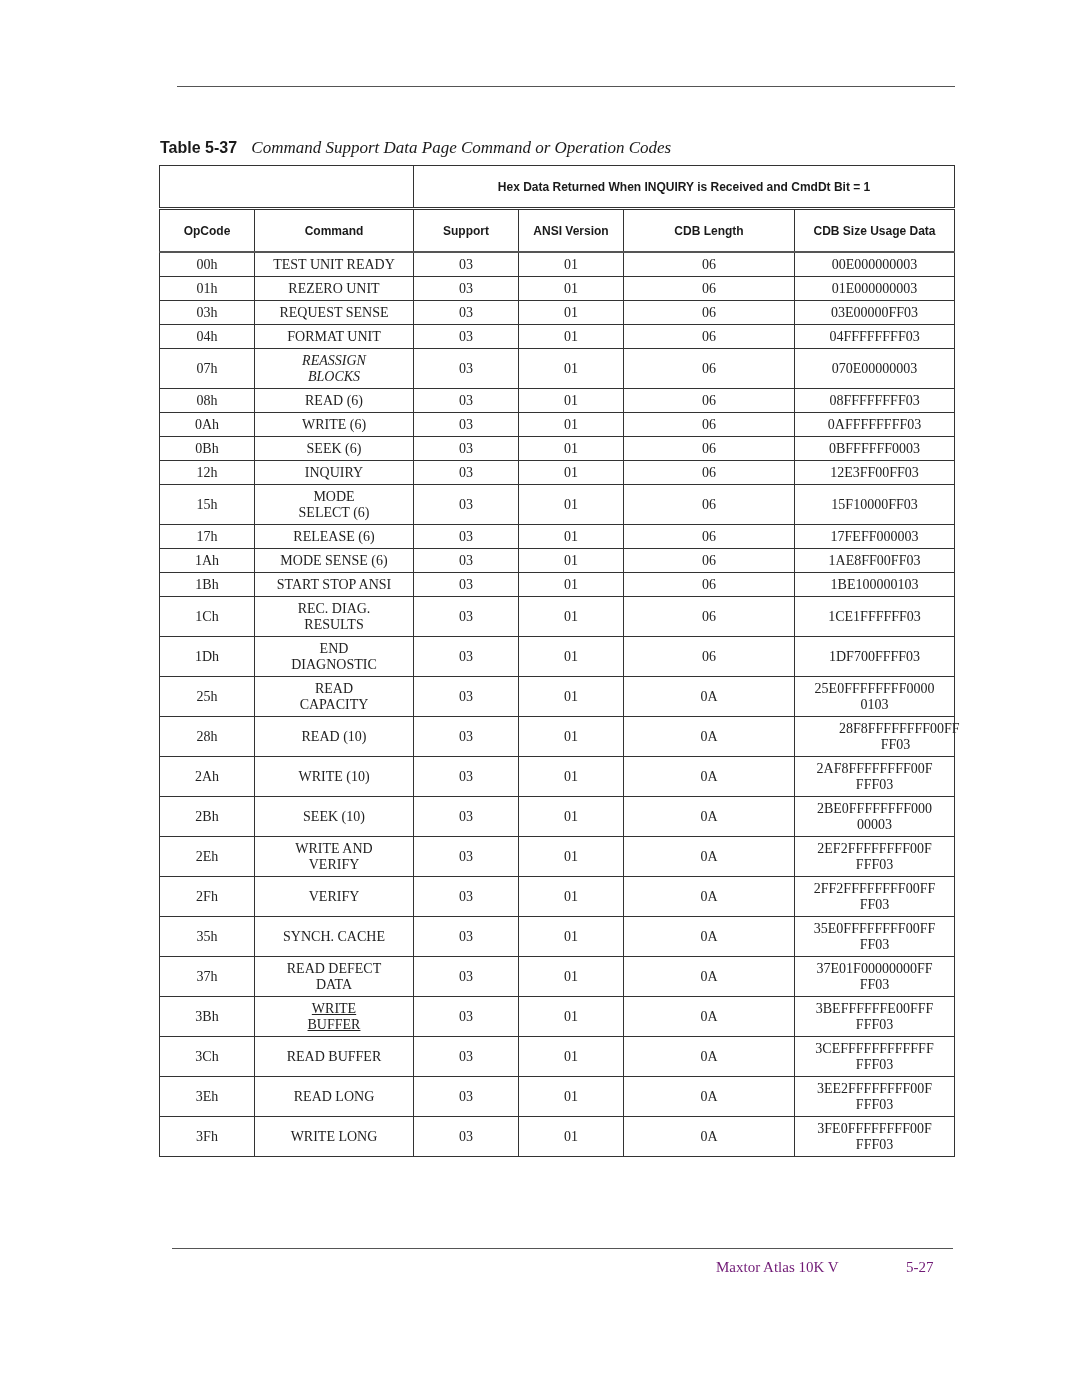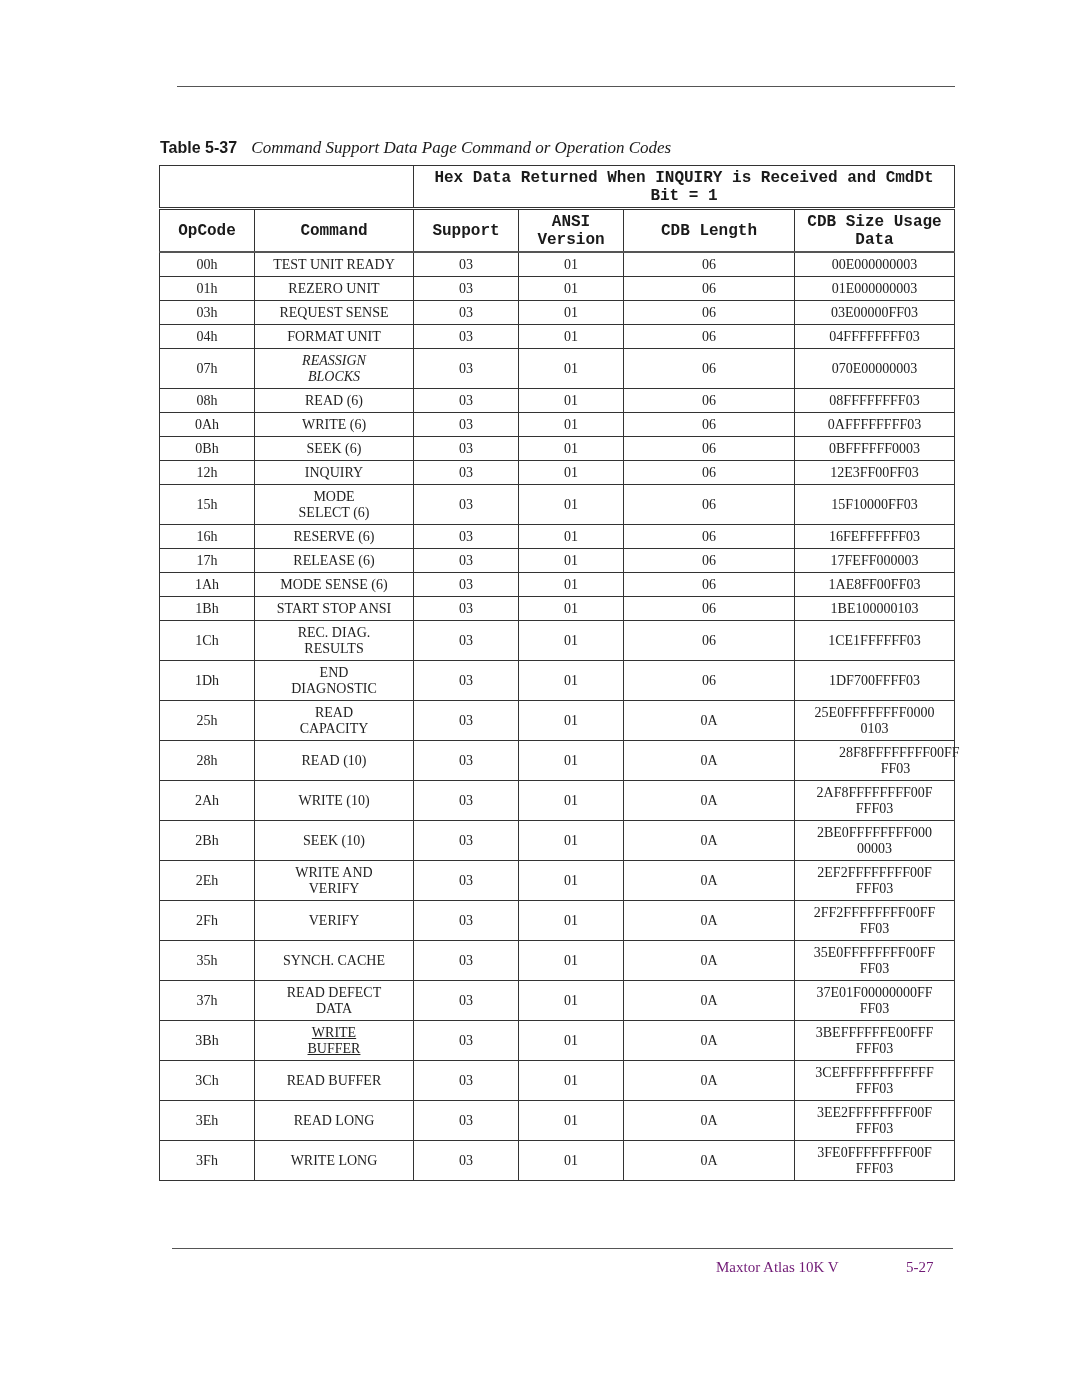--- a/index.html
+++ b/index.html
@@ -3,21 +3,21 @@
 <meta charset="utf-8">
 <style>
   html, body { margin:0; padding:0; background:#ffffff; }
   body { width:1080px; height:1397px; position:relative; font-family:"Liberation Serif", serif; color:#1a1a1a; }
   .top-rule { position:absolute; left:177px; top:86px; width:778px; height:1px; background:#555; }
   .caption { position:absolute; left:160px; top:138px; width:793px; font-size:17px; white-space:nowrap; }
   .caption .label { font-family:"Liberation Sans", sans-serif; font-weight:bold; font-size:16px; margin-right:10px; }
   .caption .title { font-style:italic; font-family:"Liberation Serif", serif; font-size:17px; }
   table.main { position:absolute; left:159px; top:165px; width:795px; border-collapse:collapse; table-layout:fixed; }
   table.main td, table.main th { border:1px solid #333; text-align:center; vertical-align:middle; padding:0 2px; }
-  th { font-family:Liberation Mono, monospace; font-weight:bold; font-size:16px; line-height:18px; }
+  th { font-family:Liberation Sans, sans-serif; font-weight:bold; font-size:12px; line-height:18px; }
   tr.group-head th { height:41px; border-bottom:3px double #333; }
   tr.col-head th { height:41px; border-bottom:2px solid #555; }
   td { font-family:"Liberation Serif", serif; font-size:14px; line-height:16px; color:#222; }
   tr.r1 td { height:23px; }
   tr.r2 td { height:39px; }
   .footer-rule { position:absolute; left:172px; top:1248px; width:781px; height:1px; background:#555; }
   .footer { position:absolute; top:1259px; font-family:"Liberation Serif", serif; font-size:15px; color:#701a75; }
   .footer.product { left:716px; }
   .footer.page { left:906px; }
 </style>
@@ -131,28 +131,20 @@
       <tr class="r2">
         <td>15h</td>
         <td style="white-space: pre-line;">MODE
 SELECT (6)</td>
         <td>03</td>
         <td>01</td>
         <td>06</td>
         <td>15F10000FF03</td>
       </tr>
       <tr class="r1">
-        <td>16h</td>
-        <td>RESERVE (6)</td>
-        <td>03</td>
-        <td>01</td>
-        <td>06</td>
-        <td>16FEFFFFFF03</td>
-      </tr>
-      <tr class="r1">
         <td>17h</td>
         <td>RELEASE (6)</td>
         <td>03</td>
         <td>01</td>
         <td>06</td>
         <td>17FEFF000003</td>
       </tr>
       <tr class="r1">
         <td>1Ah</td>
         <td>MODE SENSE (6)</td>

